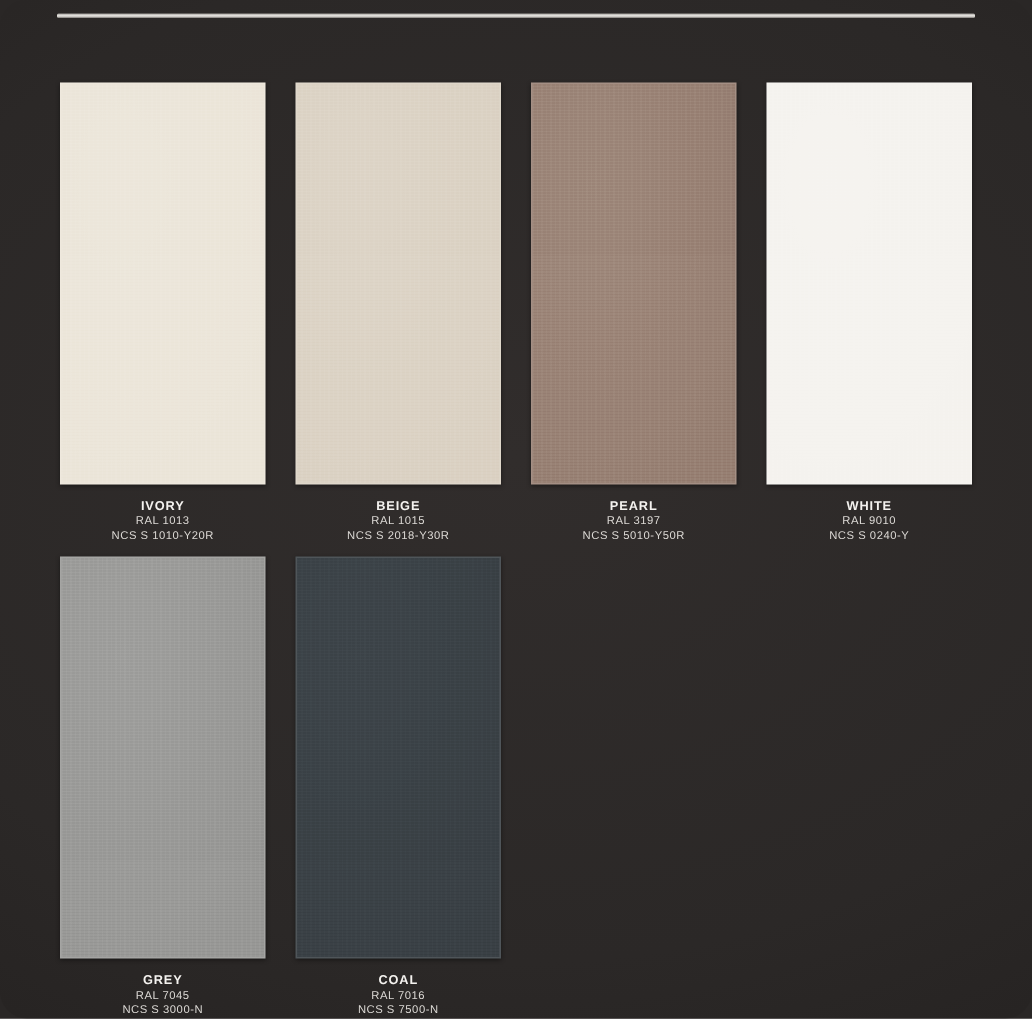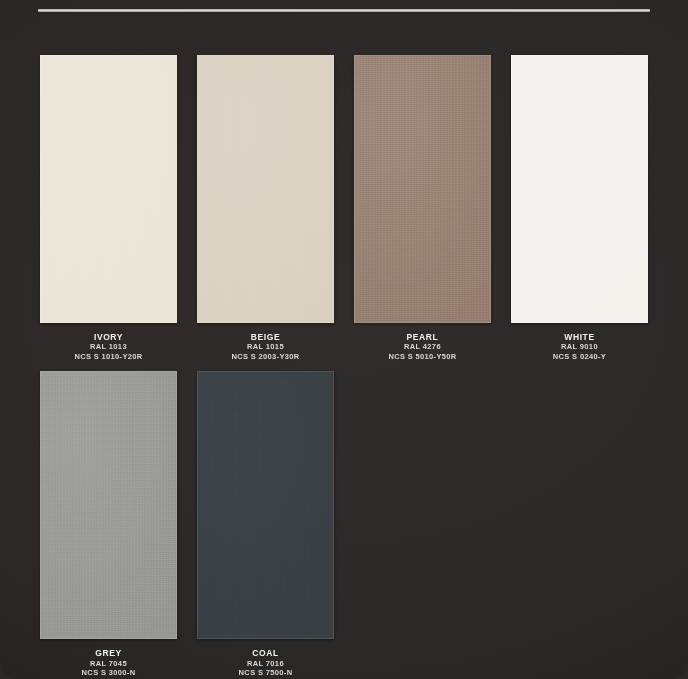--- a/index.html
+++ b/index.html
@@ -95,21 +95,21 @@
 
   .name {
     font-size: 8.5px;
     font-weight: bold;
     letter-spacing: 0.6px;
     color: #f4f2ef;
   }
 
   .ral, .ncs {
     font-size: 7.5px;
-    font-weight: bold;
+    font-weight: normal;
     letter-spacing: 0.35px;
     color: #dcd9d5;
   }
 
   .ncs { margin-top: 0.5px; }
 </style>
 </head>
 <body style="background-color: rgb(42, 39, 38);">
 
 <div id="page">
@@ -129,32 +129,32 @@
       </div>
     </div>
 
     <div class="cell">
       <div class="swatch-wrap">
         <div class="swatch" style="background-color: rgb(220, 211, 197);"></div>
       </div>
       <div class="labels">
         <div class="name">BEIGE</div>
         <div class="ral">RAL 1015</div>
-        <div class="ncs">NCS S 2003-Y30R</div>
+        <div class="ncs">NCS S 2018-Y30R</div>
       </div>
     </div>
 
 
     <div class="cell">
       <div class="swatch-wrap">
         <div class="swatch" style="background-color: rgb(154, 131, 118);"></div>
       </div>
       <div class="labels">
         <div class="name">PEARL</div>
-        <div class="ral">RAL 4276</div>
+        <div class="ral">RAL 3197</div>
         <div class="ncs">NCS S 5010-Y50R</div>
       </div>
     </div>
 
     <div class="cell">
       <div class="swatch-wrap">
         <div class="swatch" style="background-color: rgb(245, 243, 239);"></div>
       </div>
       <div class="labels">
         <div class="name">WHITE</div>

